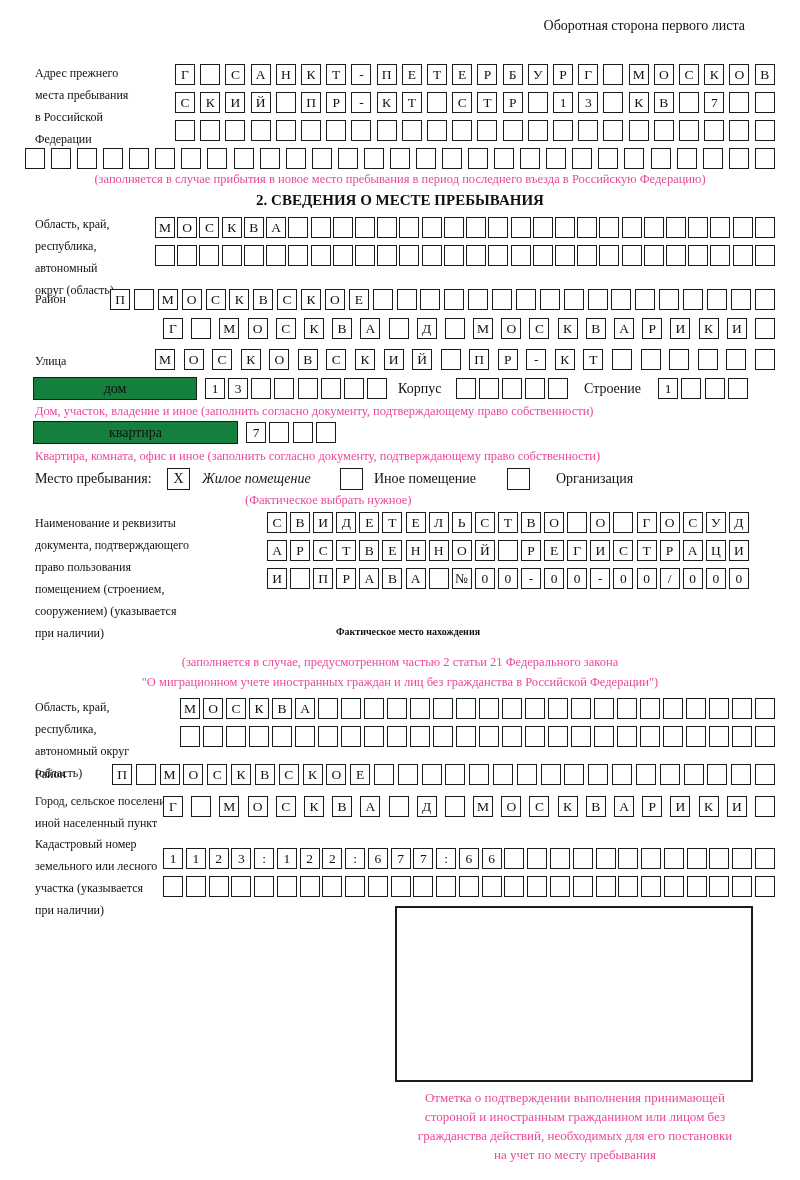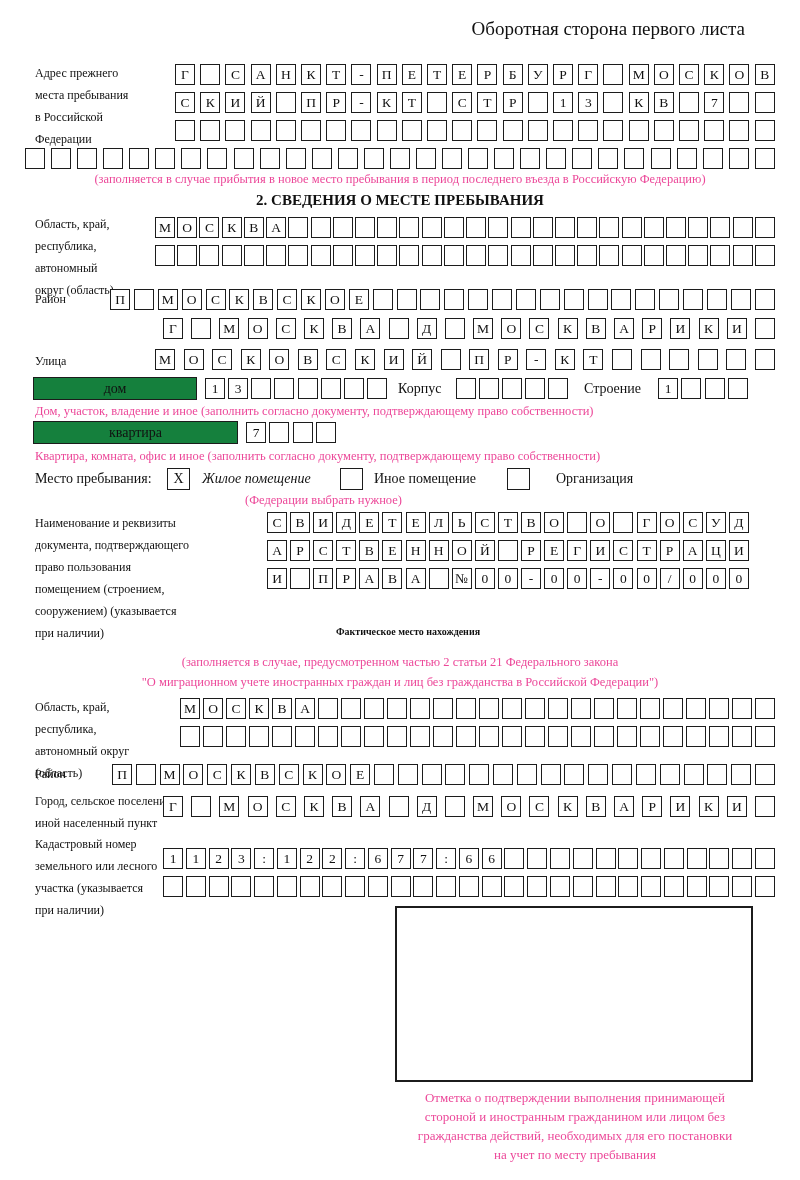--- a/index.html
+++ b/index.html
@@ -21,21 +21,21 @@
   .wideBox{
     box-sizing:border-box;border:1.6px solid #1c1c1c;height:23px;background:#15803d;
     display:flex;align-items:center;justify-content:center;font-size:14px;
   }
   .chk{
     width:23px;height:22px;box-sizing:border-box;border:1.6px solid #1c1c1c;background:#fff;
     display:flex;align-items:center;justify-content:center;font-size:14px;
   }
   .optLbl{font-size:14px;line-height:22px;}
   .stampBox{box-sizing:border-box;border:2px solid #1c1c1c;background:#fff;}
-  .backnote{font-size:19px;}
+  .backnote{font-size:14px;}
 </style>
 </head>
 <body>
 
 <div id="page">
 
   <div class="abs backnote" style="top:18px;left:0;width:745px;text-align:right;">Оборотная сторона первого листа</div>
 
   <div class="abs lbl" style="left:35px;top:62px;">Адрес прежнего
 места пребывания
@@ -341,21 +341,21 @@
     </div>
   <div class="abs cap" style="left:35px;top:449px;">Квартира, комната, офис и иное (заполнить согласно документу, подтверждающему право собственности)</div>
 
   <div class="abs optLbl" style="left:35px;top:468px;">Место пребывания:</div>
   <div class="abs chk" style="left:167px;top:468px;">X</div>
   <div class="abs optLbl" style="left:202px;top:468px;font-style:italic;">Жилое помещение</div>
   <div class="abs chk" style="left:340px;top:468px;"></div>
   <div class="abs optLbl" style="left:374px;top:468px;">Иное помещение</div>
   <div class="abs chk" style="left:507px;top:468px;"></div>
   <div class="abs optLbl" style="left:556px;top:468px;">Организация</div>
-  <div class="abs cap" style="left:245px;top:493px;">(Федерации выбрать нужное)</div>
+  <div class="abs cap" style="left:245px;top:493px;">(Фактическое выбрать нужное)</div>
 
   <div class="abs lbl" style="left:35px;top:512px;">Наименование и реквизиты
 документа, подтверждающего
 право пользования
 помещением (строением,
 сооружением) (указывается
 при наличии)</div>
   <div class="abs cellrow" style="left:267px;top:512px;width:482px;">
       <span class="cell">С</span>
       <span class="cell">В</span>

